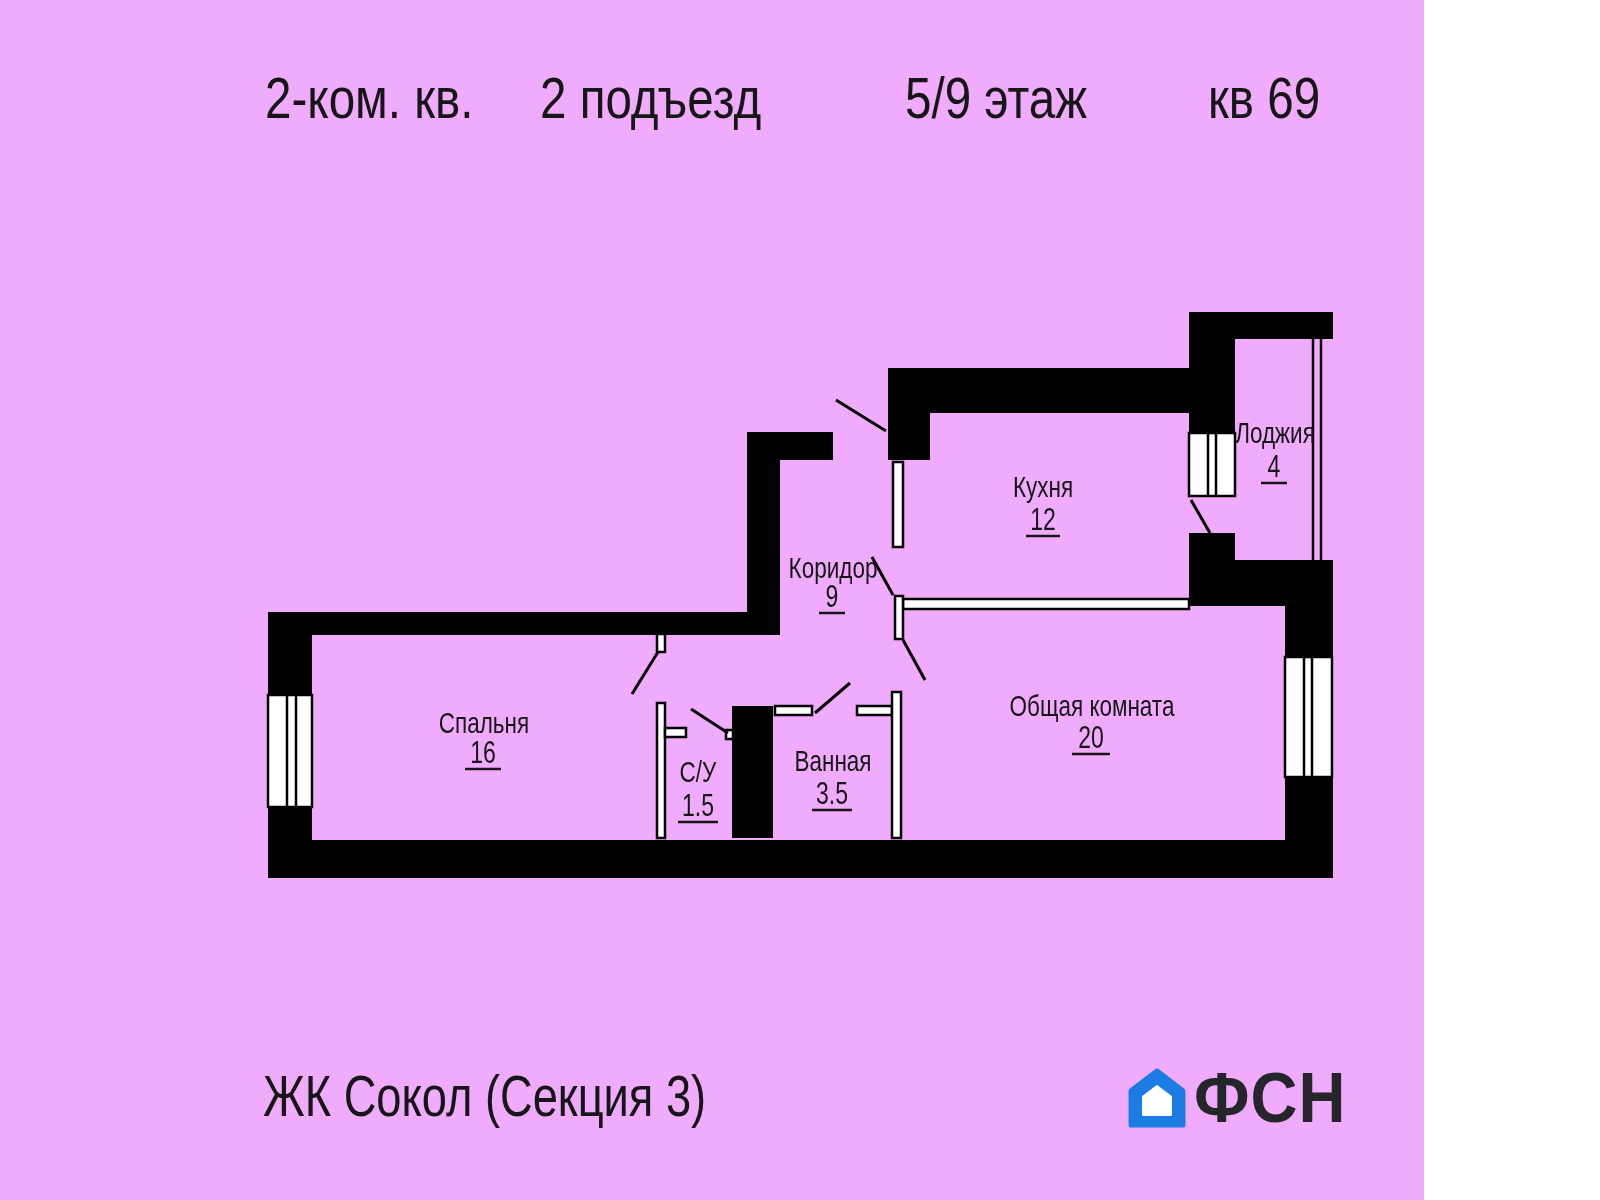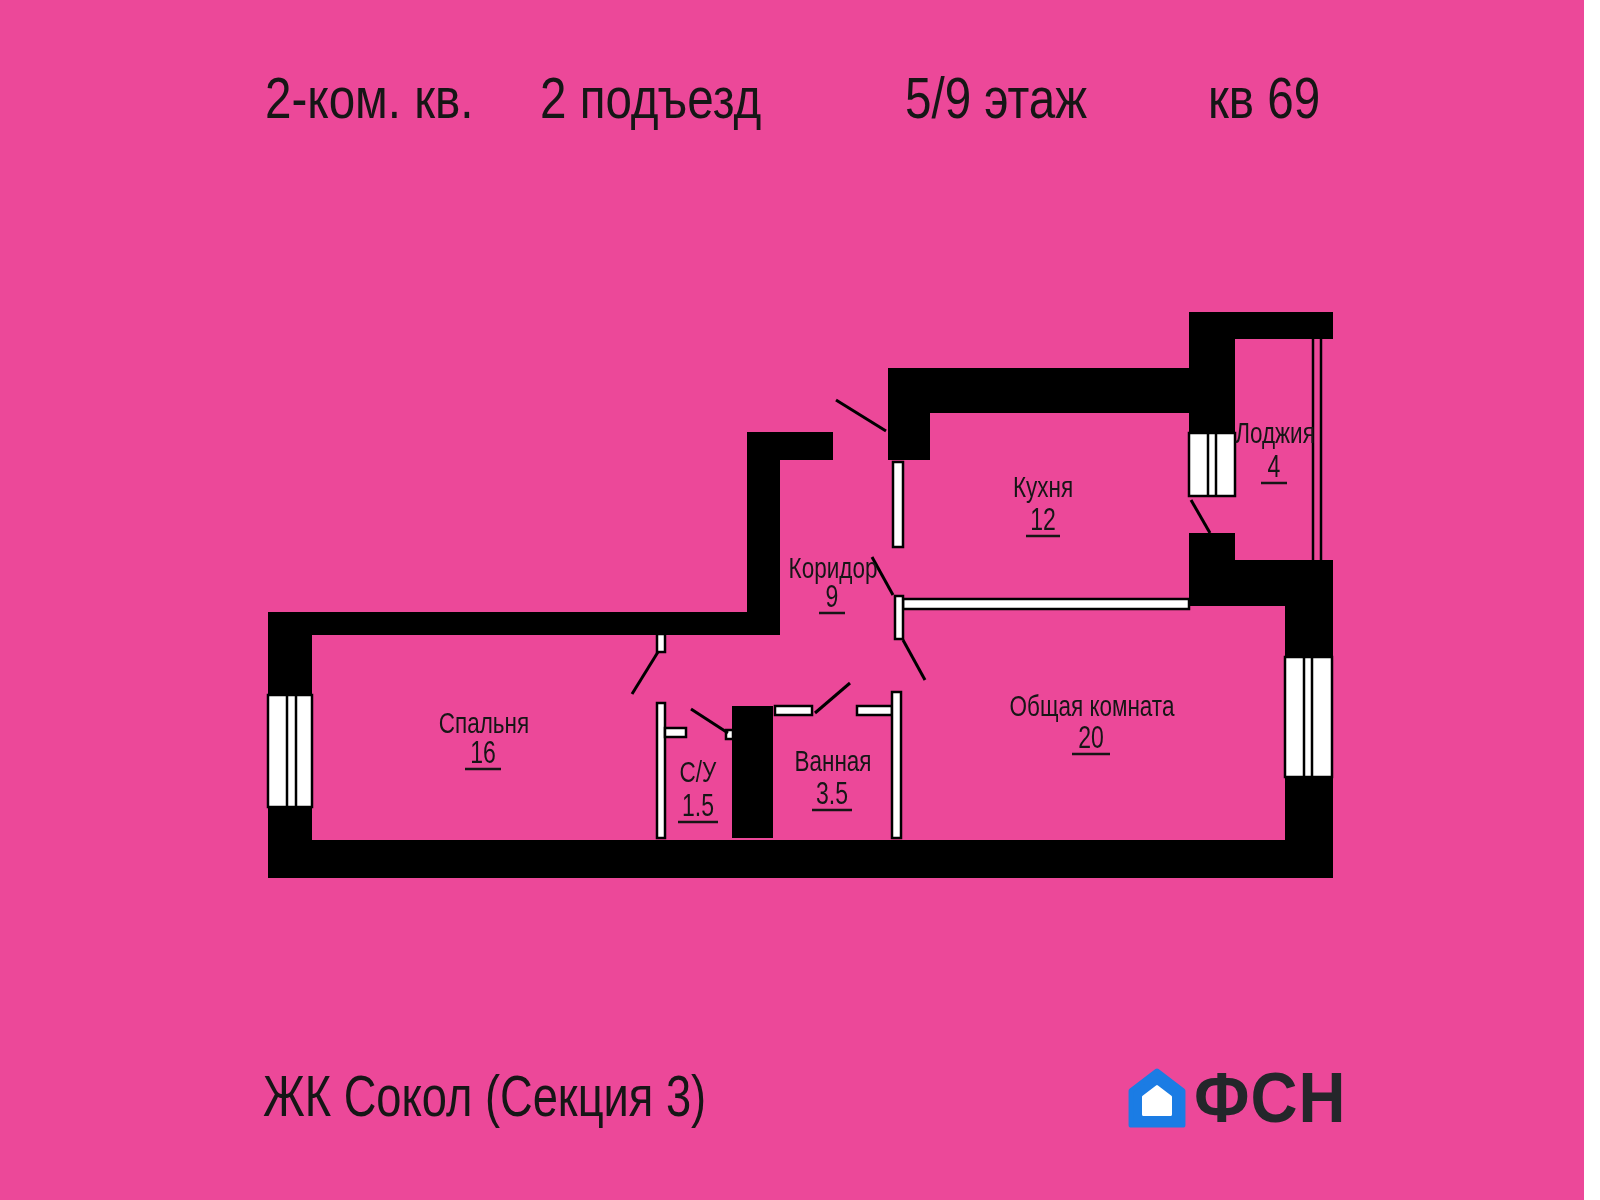--- a/index.html
+++ b/index.html
@@ -1,17 +1,17 @@
 <!DOCTYPE html>
 <html><head>
 <meta charset="utf-8">
 <style>
   html,body{margin:0;padding:0;background:#fff;}
-  .page{position:relative;width:1584px;height:1200px;background:#ec4899;overflow:hidden;
-        font-family:"Liberation Sans", sans-serif;}
+  .page{position:relative;width:1412px;height:1200px;background:#f0abfc;overflow:hidden;
+        font-family:"Liberation Sans", sans-serif;padding-left:12px;}
   .hdr{position:absolute;top:64px;white-space:nowrap;font-size:58px;color:#161616;
        transform:scaleX(.82);transform-origin:left top;letter-spacing:0px;}
   #plan{position:absolute;left:0;top:0;}
   .room-name{font-size:30px;fill:#161616;}
   .room-num{font-size:32px;fill:#161616;}
   .footer-title{position:absolute;left:263px;top:1062px;font-size:58px;color:#161616;
        white-space:nowrap;transform:scaleX(.78);transform-origin:left top;}
   .logo{position:absolute;left:1128px;top:1068px;display:flex;align-items:flex-start;}
   .logo-text{position:absolute;left:1194px;top:1058px;font-size:70px;font-weight:bold;
        color:#24262a;white-space:nowrap;transform:scaleX(.93);transform-origin:left top;

